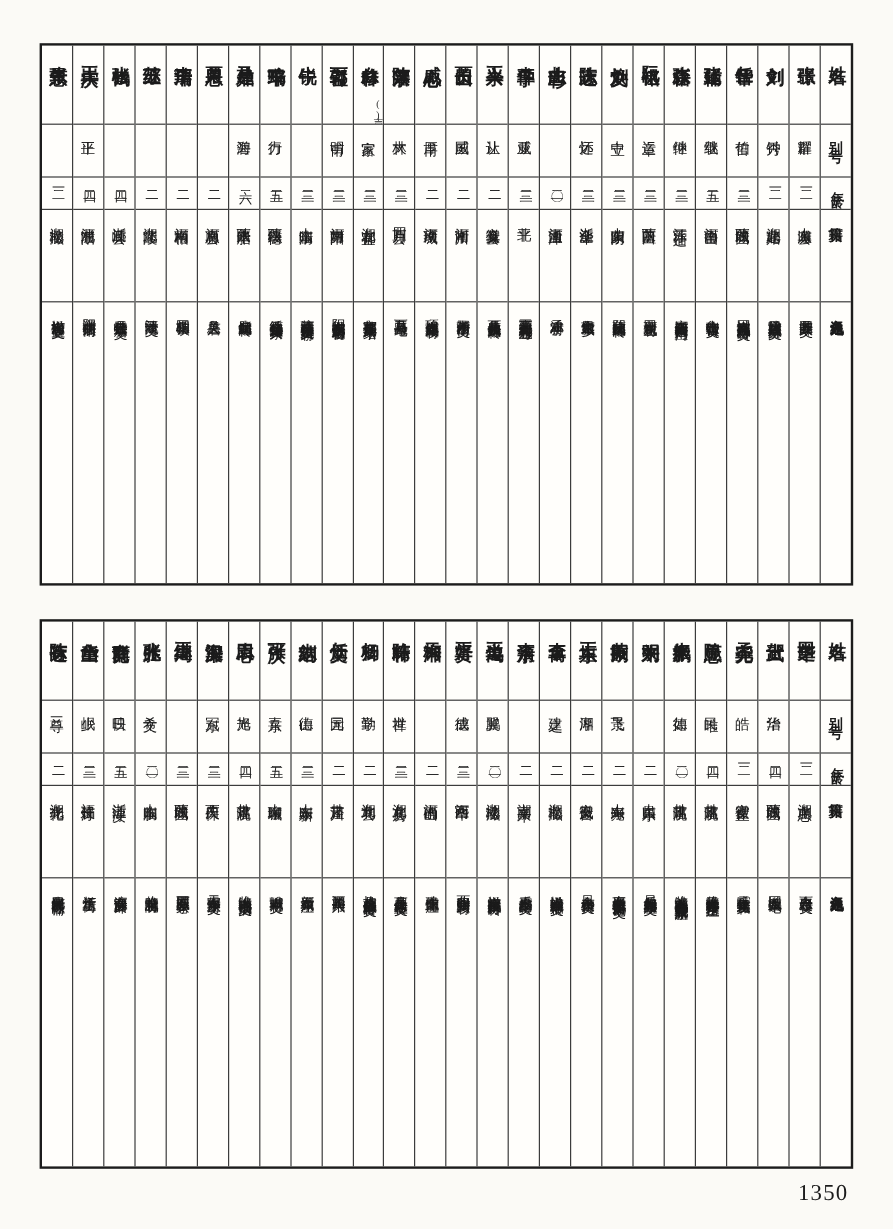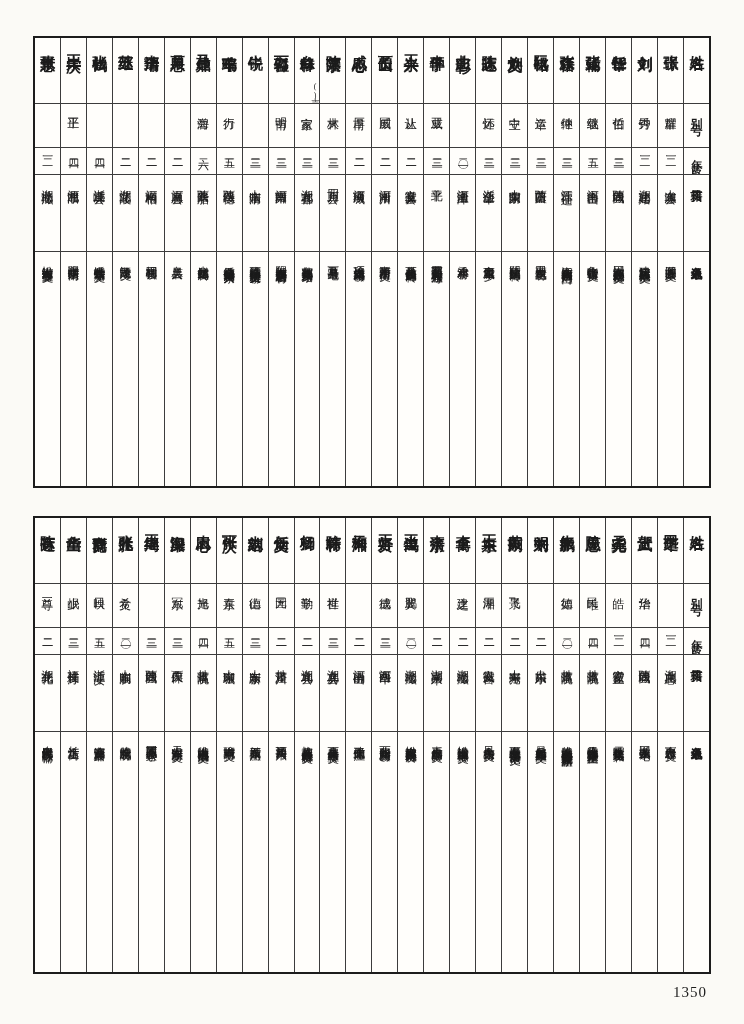--- a/index.html
+++ b/index.html
@@ -54,21 +54,21 @@
     font-size:8px;writing-mode:vertical-rl;text-orientation:upright;
   }
   .header-col .vtext{font-weight:700;}
   .h-name{letter-spacing:8px;}
   .h-alias{letter-spacing:8px;}
   .h-age{letter-spacing:4px;}
   .h-native{letter-spacing:24px;}
   .h-addr{letter-spacing:32px;}
   .pagenum{
     width:678px;margin:10px auto 0;
-    text-align:right;font-size:15px;
+    text-align:right;font-size:19px;
     padding-right:4px;box-sizing:border-box;
     letter-spacing:1px;
   }
 </style>
 </head>
 <body>
 
 <div class="sheet">
   <div class="vtable vtable-top" id="table-top">
       <div class="col header-col">

